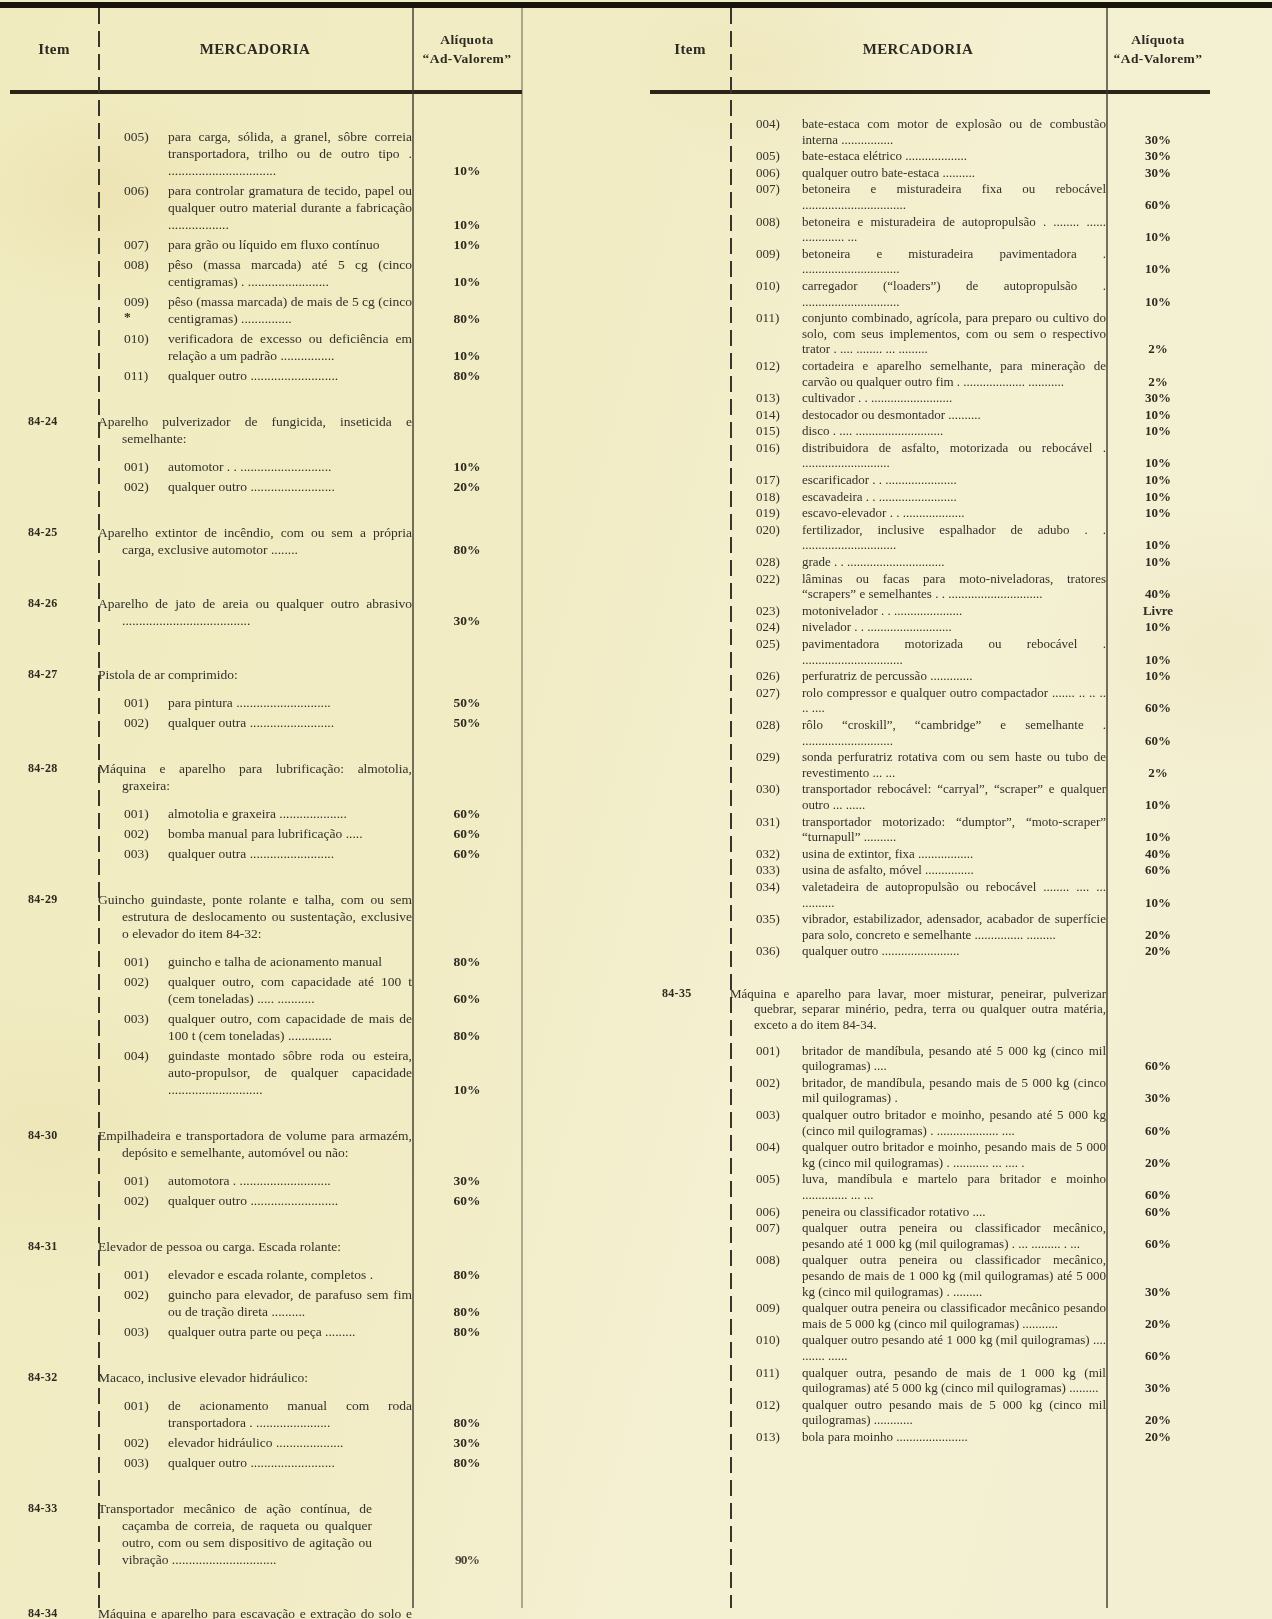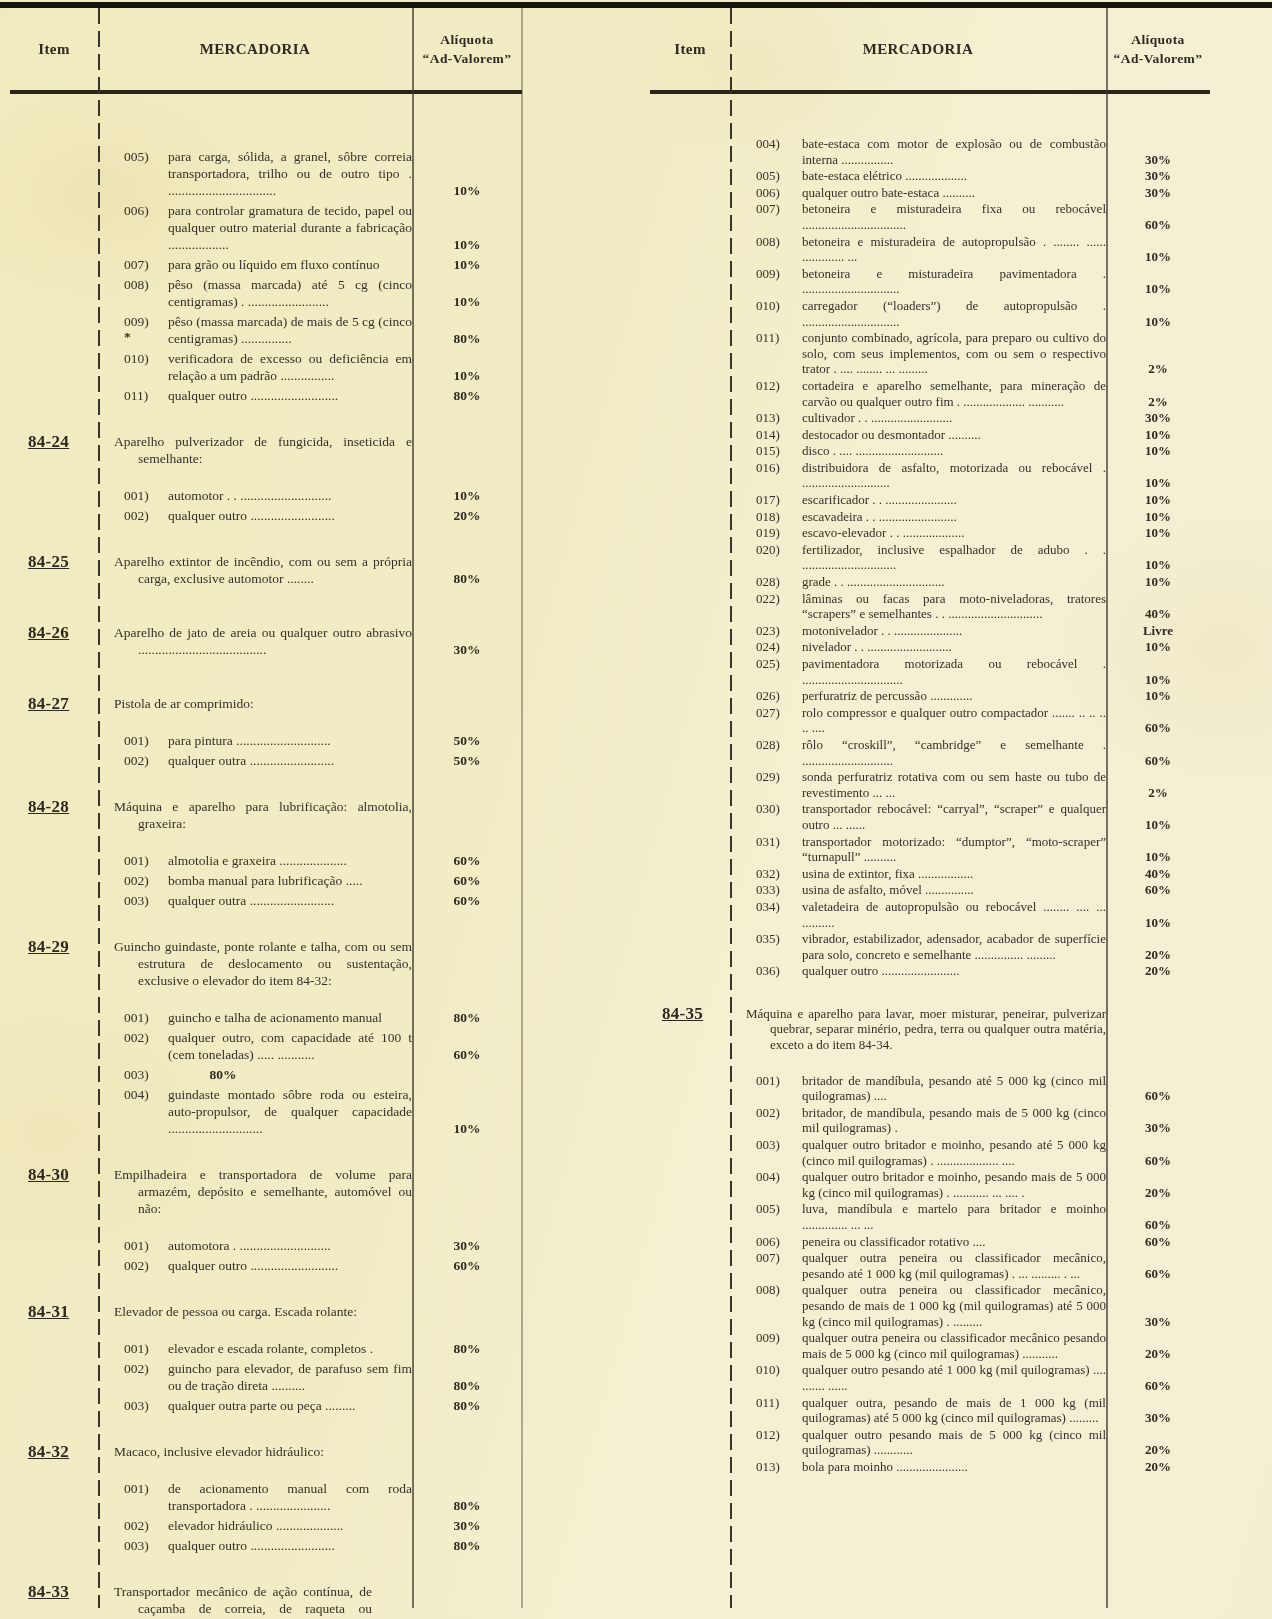--- a/index.html
+++ b/index.html
@@ -37,32 +37,32 @@
   .th-rate{width:110px;flex-direction:column;line-height:19px;font-size:13.5px;text-align:center;}
   
   .vline{position:absolute;top:0;width:2px;
          background:repeating-linear-gradient(to bottom,#3a352a 0 16px,rgba(58,53,42,0) 16px 23px);}
   .vline.solid{background:#3a352ab0;width:1.5px;}
 
   
   .tbody{position:relative;}
   .block{display:flex;align-items:flex-start;}
   .item-cell{width:88px;flex:0 0 88px;padding-left:18px;box-sizing:border-box;
-             font-weight:bold;font-size:17px;letter-spacing:.3px;color:#2b2920;text-decoration:underline;}
+             font-weight:bold;font-size:12px;letter-spacing:.3px;color:#2b2920;}
   .main{flex:1;min-width:0;}
   .subrow{display:flex;align-items:flex-end;}
-  .txt{flex:1;min-width:0;text-align:justify;color:#33312a;margin-left:16px;}
+  .txt{flex:1;min-width:0;text-align:justify;color:#33312a;}
   .heading .txt{padding-left:24px;text-indent:-24px;}
   .rate-cell{width:110px;flex:0 0 110px;text-align:center;font-weight:bold;
              color:#2d2b23;align-self:flex-end;}
   .entry{display:flex;align-items:flex-end;}
   .entry .num{width:44px;flex:0 0 44px;align-self:flex-start;color:#33312a;}
   .entry .num .marker{display:block;font-weight:bold;line-height:1;}
   .entry .etxt{flex:1;min-width:0;text-align:justify;color:#33312a;}
-  .entries{padding-left:26px;margin-top:20px;}
+  .entries{padding-left:26px;}
 
   
   .col-left .tbody{padding-top:34px;font-size:13.5px;line-height:17px;}
   .col-left .block{margin-bottom:26px;}
   .col-left .heading{margin-bottom:11px;}
   .col-left .entry{margin-bottom:3px;}
   .col-left .rate-cell{font-size:13.5px;line-height:17px;}
   .col-right .tbody{padding-top:22px;font-size:13px;line-height:15.6px;}
   .col-right .block{margin-bottom:26px;}
   .col-right .heading{margin-bottom:10px;}
@@ -233,20 +233,21 @@
                 <div class="etxt">guincho e talha de acionamento manual</div>
                 <div class="rate-cell">80%</div>
               </div>
               <div class="entry">
                 <div class="num">002)</div>
                 <div class="etxt">qualquer outro, com capacidade até 100 t (cem toneladas) ..... ...........</div>
                 <div class="rate-cell">60%</div>
               </div>
               <div class="entry">
                 <div class="num">003)</div>
+                <div class="etxt">qualquer outro, com capacidade de mais de 100 t (cem toneladas) .............</div>
                 <div class="rate-cell">80%</div>
               </div>
               <div class="entry">
                 <div class="num">004)</div>
                 <div class="etxt">guindaste montado sôbre roda ou esteira, auto-propulsor, de qualquer capacidade ............................</div>
                 <div class="rate-cell">10%</div>
               </div>
             </div>
           </div>
         </div>

